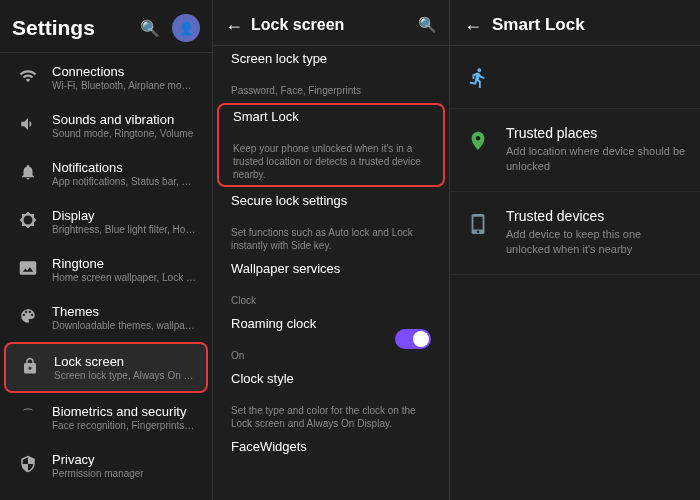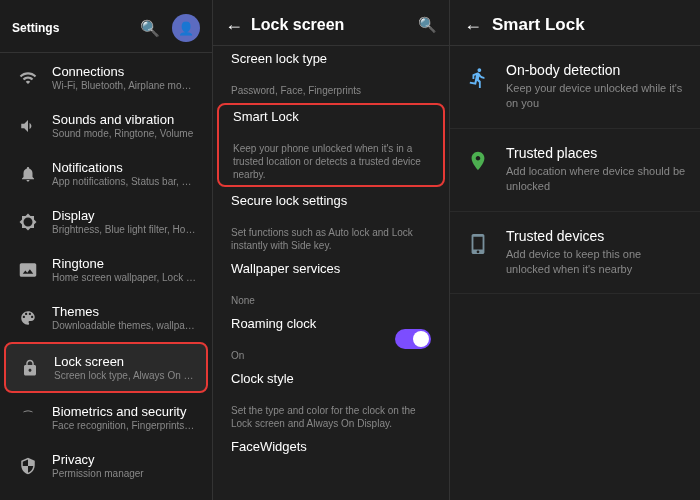--- a/index.html
+++ b/index.html
@@ -23,21 +23,21 @@
       flex-shrink: 0;
     }
     .settings-header {
       display: flex;
       align-items: center;
       justify-content: space-between;
       padding: 14px 12px 10px;
       border-bottom: 1px solid #333;
     }
     .settings-title {
-      font-size: 12px;
+      font-size: 21px;
       font-weight: 600;
       color: #fff;
     }
     .settings-header-icons {
       display: flex;
       gap: 12px;
       align-items: center;
     }
     .icon-circle {
       width: 28px;
@@ -45,21 +45,20 @@
       border-radius: 50%;
       background: #5c6bc0;
       display: flex;
       align-items: center;
       justify-content: center;
       font-size: 14px;
     }
     .settings-list { overflow-y: auto; }
     .settings-item {
       display: flex;
-      align-items: center;
       padding: 10px 12px;
       cursor: pointer;
       gap: 12px;
       border-radius: 4px;
       margin: 1px 4px;
     }
     .settings-item.active { background: #2a2a2a; }
     .settings-item.highlighted {
       border: 2px solid #e53935;
       border-radius: 8px;
@@ -377,21 +376,21 @@
     </div>
 
     <div class="lock-item">
       <div class="lock-item-title">Secure lock settings</div>
       <div class="lock-item-subtitle">Set functions such as Auto lock and Lock instantly with Side key.</div>
     </div>
 
 
     <div class="lock-item">
       <div class="lock-item-title">Wallpaper services</div>
-      <div class="lock-item-subtitle">None</div>
+      <div class="lock-item-subtitle">Clock</div>
     </div>
 
     <div class="lock-item">
       <div class="lock-item-row">
         <div style="flex:1;">
           <div class="lock-item-title">Roaming clock</div>
           <div class="lock-item-subtitle">On</div>
         </div>
         <div class="toggle on">
           <div class="toggle-thumb"></div>
@@ -418,24 +417,20 @@
     <span class="smart-title">Smart Lock</span>
   </div>
   <div class="smart-list">
 
     <div class="smart-item">
       <div class="smart-item-icon">
         <svg viewBox="0 0 24 24" fill="#64b5f6" width="22" height="22">
             <path d="M13.49 5.48c1.1 0 2-.9 2-2s-.9-2-2-2-2 .9-2 2 .9 2 2 2zm-3.6 13.9l1-4.4 2.1 2v6h2v-7.5l-2.1-2 .6-3c1.3 1.5 3.3 2.5 5.5 2.5v-2c-1.9 0-3.5-1-4.3-2.4l-1-1.6c-.4-.6-1-1-1.7-1-.3 0-.5.1-.8.1l-5.2 2.2v4.7h2v-3.4l1.8-.7-1.6 8.1-4.9-1-.4 2 7 1.4z"></path>
           </svg>
       </div>
-      <div class="smart-item-text">
-        <div class="smart-item-title">On-body detection</div>
-        <div class="smart-item-subtitle">Keep your device unlocked while it's on you</div>
-      </div>
     </div>
 
     <div class="smart-item">
       <div class="smart-item-icon">
         <svg viewBox="0 0 24 24" fill="#4caf50" width="22" height="22">
             <path d="M12 2C8.13 2 5 5.13 5 9c0 5.25 7 13 7 13s7-7.75 7-13c0-3.87-3.13-7-7-7zm0 9.5c-1.38 0-2.5-1.12-2.5-2.5s1.12-2.5 2.5-2.5 2.5 1.12 2.5 2.5-1.12 2.5-2.5 2.5z"></path>
           </svg>
       </div>
       <div class="smart-item-text">
         <div class="smart-item-title">Trusted places</div>

